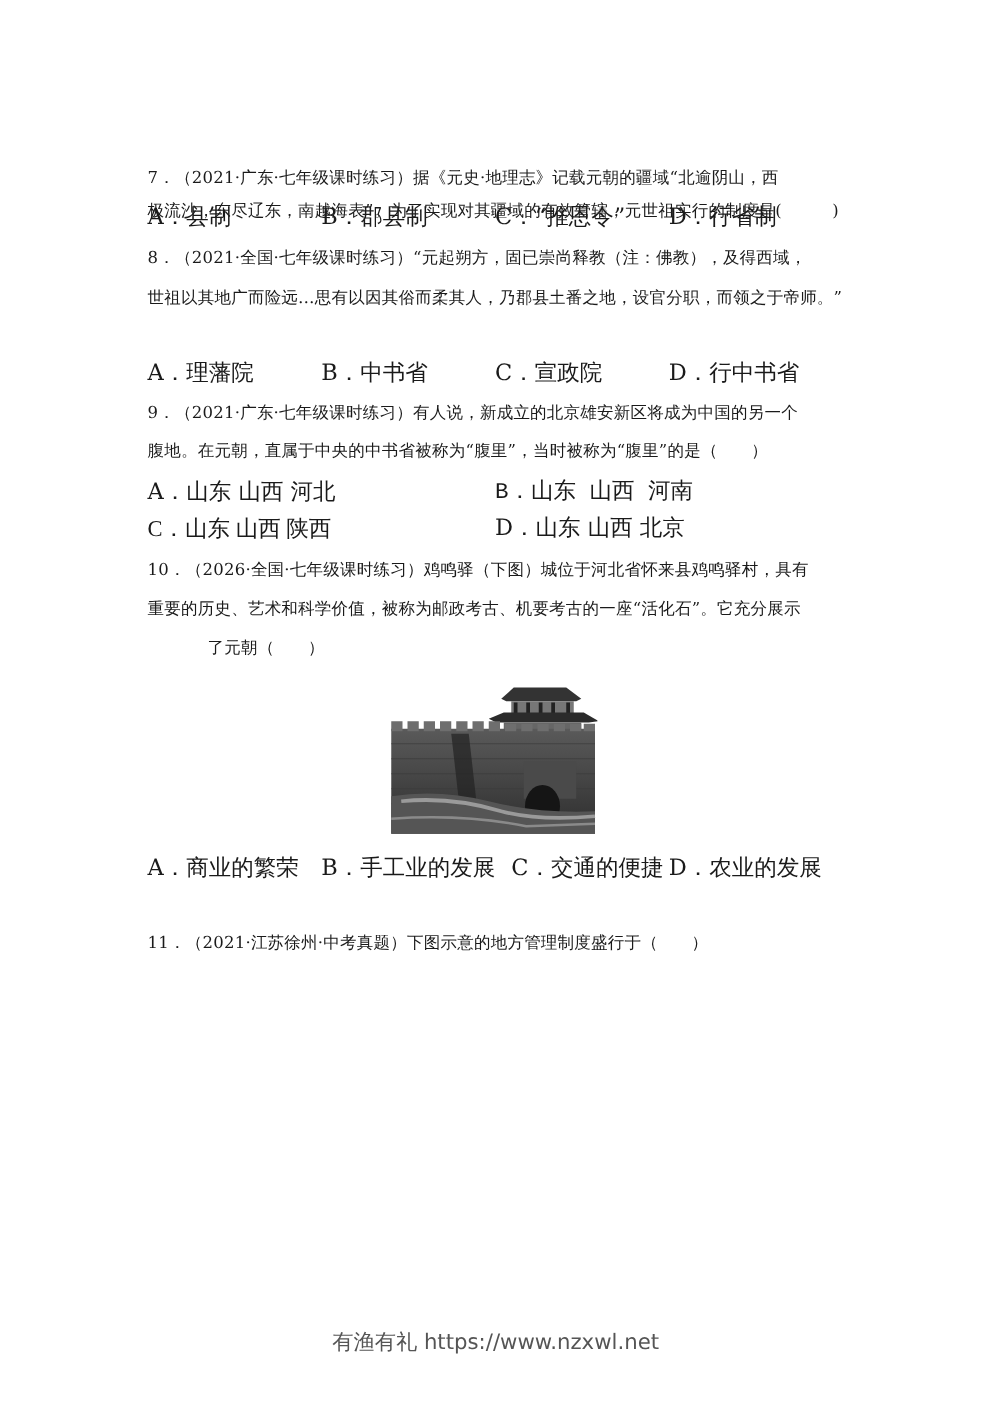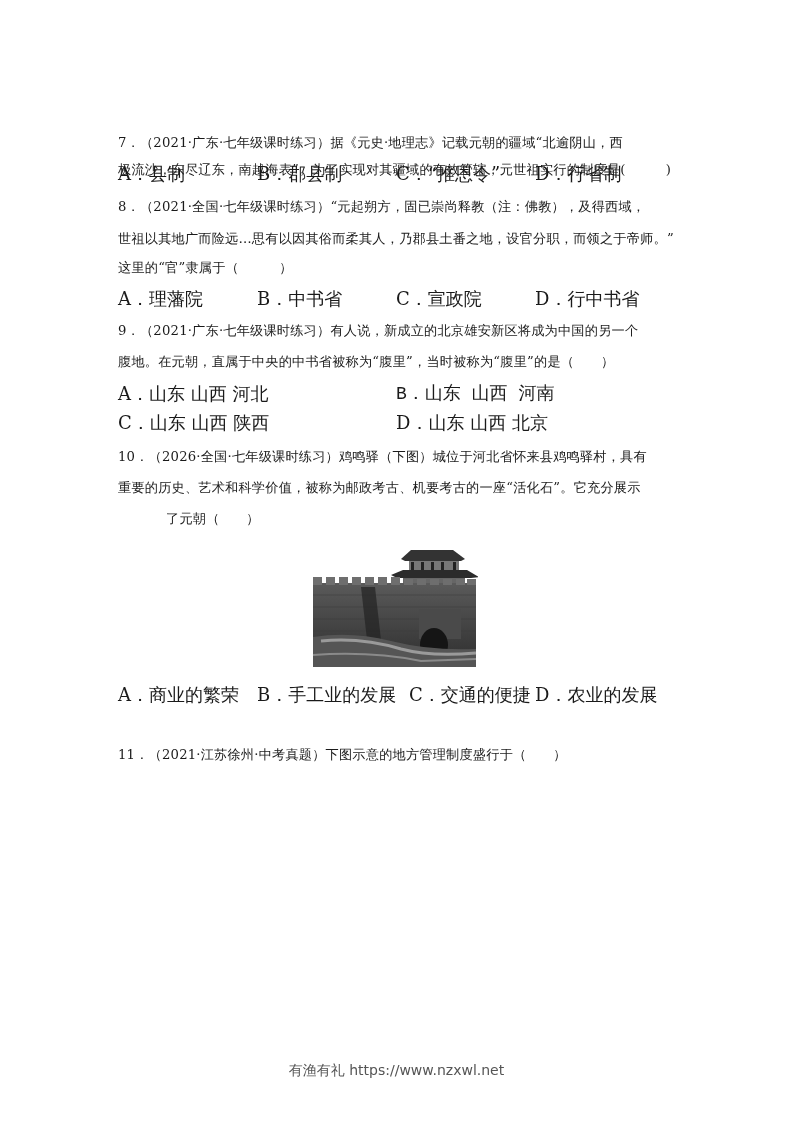--- a/index.html
+++ b/index.html
@@ -44,49 +44,48 @@
       width: 167px;
       height: 124px;
     }
     .footer {
       position: absolute;
       left: 0;
       width: 793px;
       top: 1062px;
       text-align: center;
       font-family: "DejaVu Sans", "Liberation Sans", sans-serif;
-      font-size: 14px;
+      font-size: 17px;
       color: #555555;
     }
   </style>
 </head>
 <body>
 
 <div class="page">
 
   <div class="line" style="top:134px;">7．（2021·广东·七年级课时练习）据《元史·地理志》记载元朝的疆域“北逾阴山，西</div>
   <div class="line" style="top:161px;">极流沙，东尽辽东，南越海表”。为了实现对其疆域的有效管辖，元世祖实行的制度是(　　　)</div>
   <div class="opt" style="left:118px; top:165px; top:165px;">A．县制</div>
   <div class="opt" style="left:257px; top:165px;">B．郡县制</div>
   <div class="opt" style="left:396px; top:165px;">C．“推恩令”</div>
   <div class="opt" style="left:535px; top:165px;">D．行省制</div>
 
   <div class="line" style="top:198px;">8．（2021·全国·七年级课时练习）“元起朔方，固已崇尚释教（注：佛教），及得西域，</div>
   <div class="line" style="top:230px;">世祖以其地广而险远…思有以因其俗而柔其人，乃郡县土番之地，设官分职，而领之于帝师。”</div>
-  <div class="line" style="top:259px;">这里的“官”隶属于（　　　）</div>
   <div class="opt" style="left:118px; top:290px;">A．理藩院</div>
   <div class="opt" style="left:257px; top:290px;">B．中书省</div>
   <div class="opt" style="left:396px; top:290px;">C．宣政院</div>
   <div class="opt" style="left:535px; top:290px;">D．行中书省</div>
 
   <div class="line" style="top:322px;">9．（2021·广东·七年级课时练习）有人说，新成立的北京雄安新区将成为中国的另一个</div>
   <div class="line" style="top:353px;">腹地。在元朝，直属于中央的中书省被称为“腹里”，当时被称为“腹里”的是（　　）</div>
   <div class="opt" style="left:118px; top:385px;">A．山东 山西 河北</div>
   <div class="opt" style="left:396px; top:385px;font-family:Liberation Mono, monospace;">B．山东 山西 河南</div>
-  <div class="opt" style="left:118px; top:414px;">C．山东 山西 陕西</div>
+  <div class="opt" style="left:118px; top:414px;font-family:Liberation Serif, serif;">C．山东 山西 陕西</div>
   <div class="opt" style="left:396px; top:414px;">D．山东 山西 北京</div>
 
   <div class="line" style="top:448px;">10．（2026·全国·七年级课时练习）鸡鸣驿（下图）城位于河北省怀来县鸡鸣驿村，具有</div>
   <div class="line" style="top:479px;">重要的历史、艺术和科学价值，被称为邮政考古、机要考古的一座“活化石”。它充分展示</div>
   <div class="line" style="top:510px;margin-left:48px;">了元朝（　　）</div>
 
   <div class="photo" aria-label="鸡鸣驿城楼照片">
     <svg width="167" height="124" viewBox="0 0 167 124" xmlns="http://www.w3.org/2000/svg">
       <defs>
         <linearGradient id="wallg" x1="0" y1="0" x2="0" y2="1">

